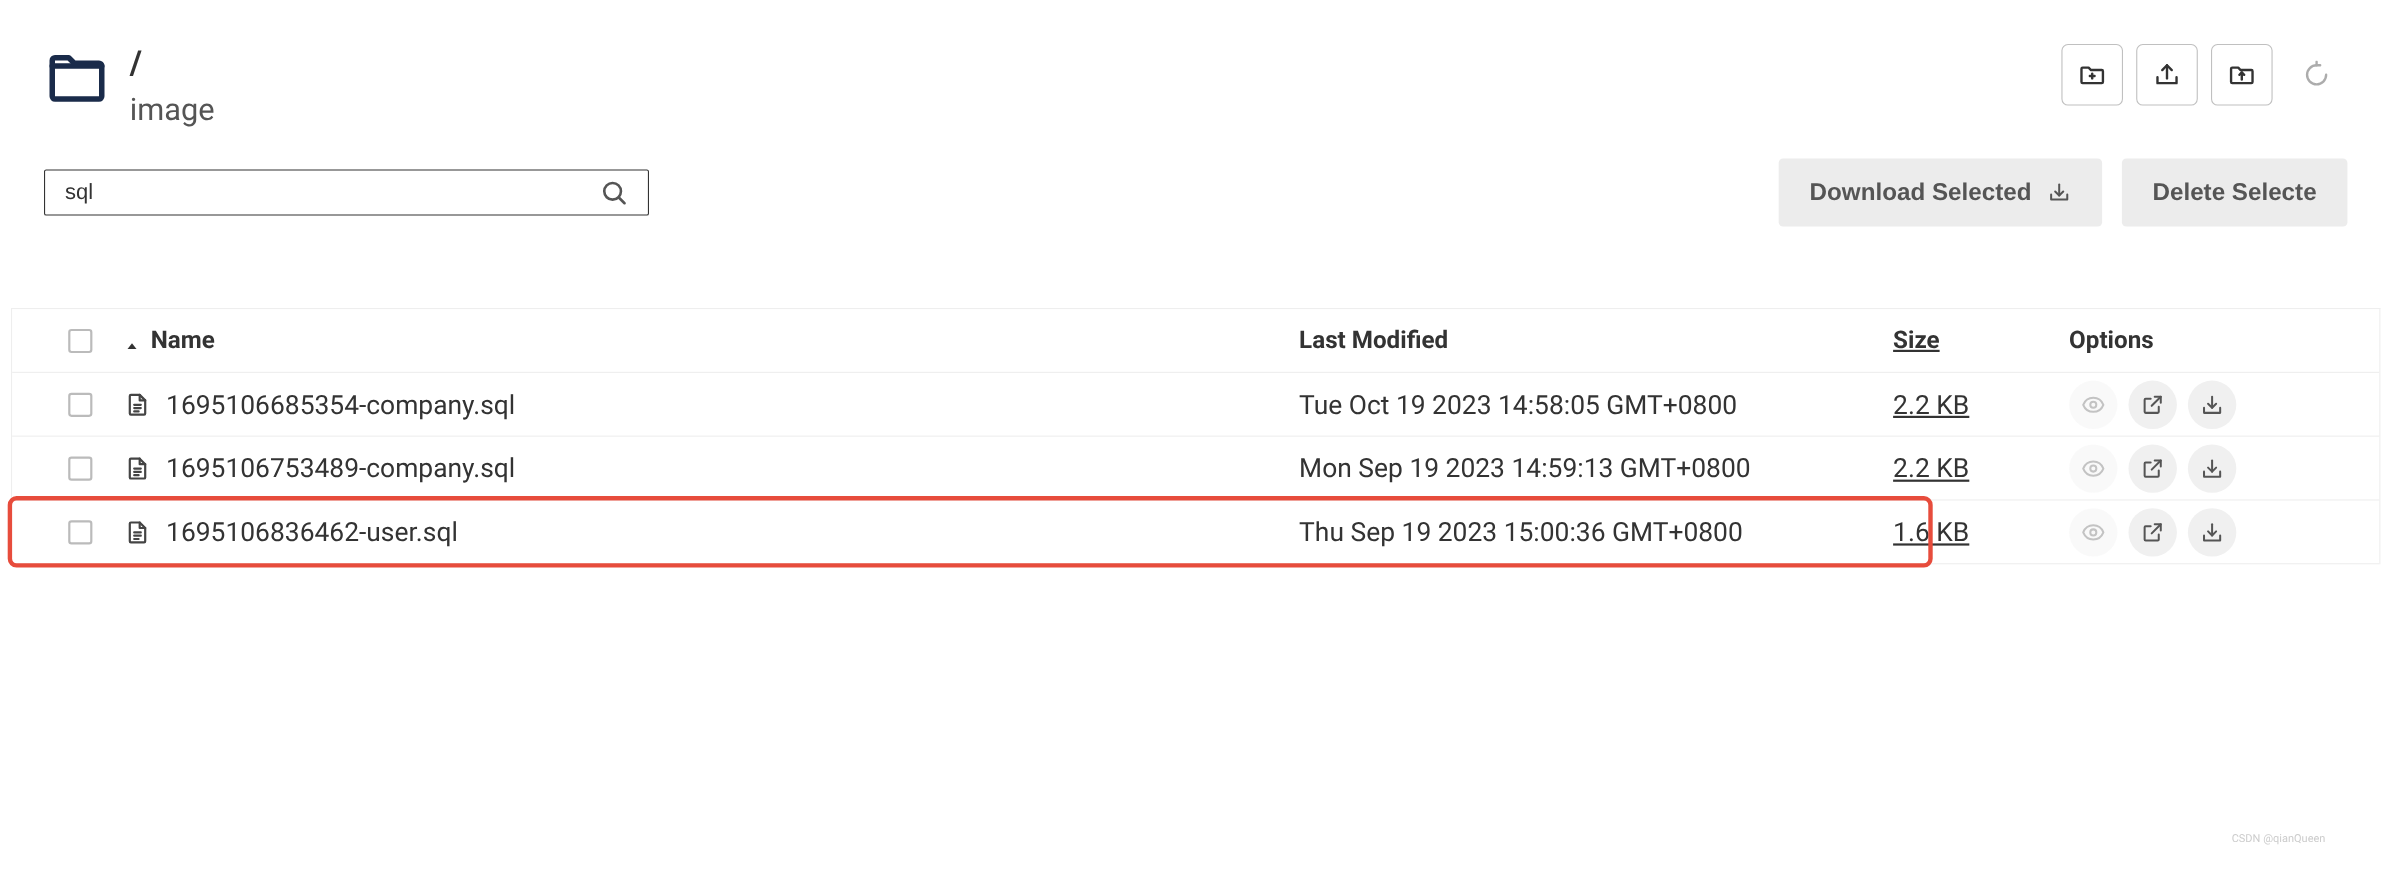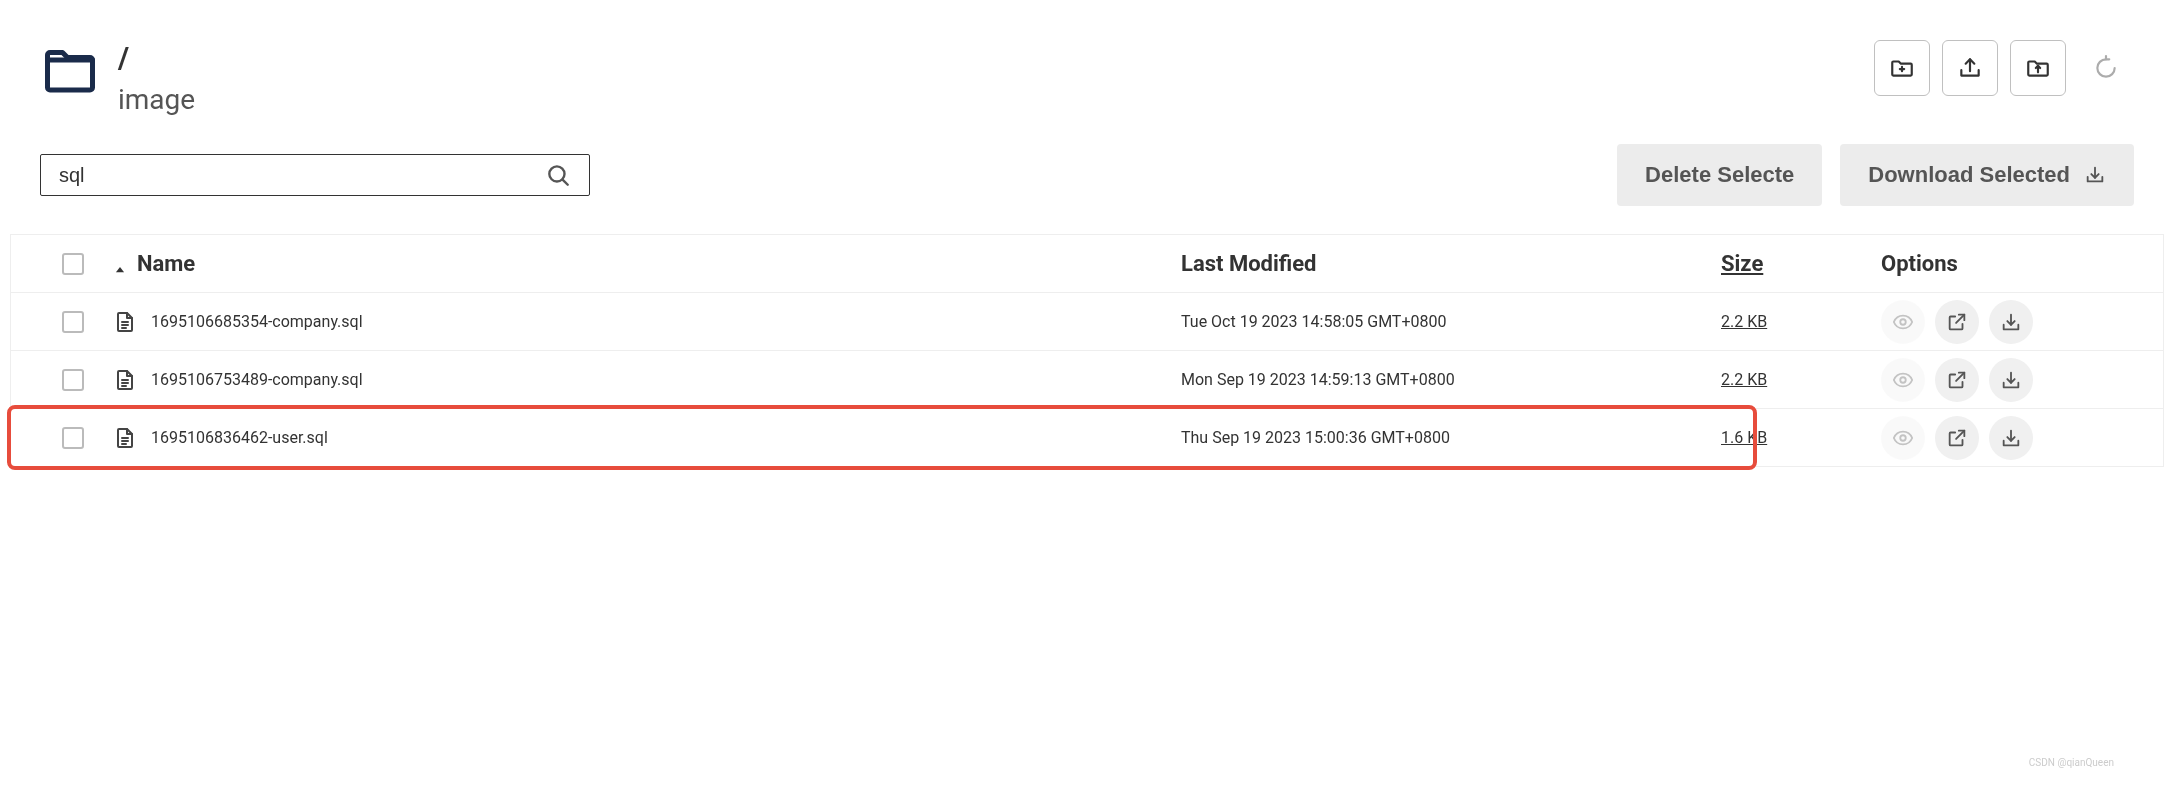--- a/index.html
+++ b/index.html
@@ -107,21 +107,21 @@
   font-weight: 600;
   color: #555;
   display: flex;
   align-items: center;
   gap: 14px;
   cursor: pointer;
 }
 .bulk-btn svg { width: 22px; height: 22px; }
 
 .table-wrap {
-  margin: 28px 10px 0 10px;
+  margin: 74px 10px 0 10px;
   border: 1px solid #eee;
   border-bottom: none;
 }
 .table {
   width: 100%;
 }
 .row {
   display: flex;
   align-items: center;
   height: 58px;
@@ -129,21 +129,21 @@
   padding: 0 22px;
   position: relative;
 }
 .row.header {
   font-weight: 700;
   font-size: 22px;
   color: #333;
 }
 .row.header .col-name { display: flex; align-items: center; gap: 10px; }
 .row.data {
-  font-size: 16px;
+  font-size: 24px;
   color: #333;
 }
 .row.highlight::after {
   content: "";
   position: absolute;
   left: -4px;
   top: -4px;
   right: 406px;
   bottom: -4px;
   border: 4px solid #e74c3c;
@@ -239,29 +239,29 @@
     <input type="text" value="sql" style="">
     <span class="sicon">
       <svg viewBox="0 0 24 24" fill="none" stroke="currentColor" stroke-width="2.2" stroke-linecap="round">
         <circle cx="11" cy="11" r="7"></circle>
           <line x1="21" y1="21" x2="16.2" y2="16.2"></line>
       </svg>
     </span>
   </div>
   <div class="bulk-actions">
     <button class="bulk-btn">
-      <span>Delete Selecte</span>
-    </button>
-    <button class="bulk-btn">
       <span>Download Selected</span>
       <svg viewBox="0 0 24 24" fill="none" stroke="currentColor" stroke-width="2" stroke-linecap="round" stroke-linejoin="round">
         <path d="M4 14 V19 H20 V14"></path>
           <path d="M12 4 V15"></path>
           <path d="M8 11 L12 15 L16 11"></path>
       </svg>
+    </button>
+    <button class="bulk-btn">
+      <span>Delete Selecte</span>
     </button>
   </div>
 </div>
 
 <div class="table-wrap">
   <div class="table">
     <div class="row header">
       <div class="col-chk">
           <div class="chk"></div>
         </div>

